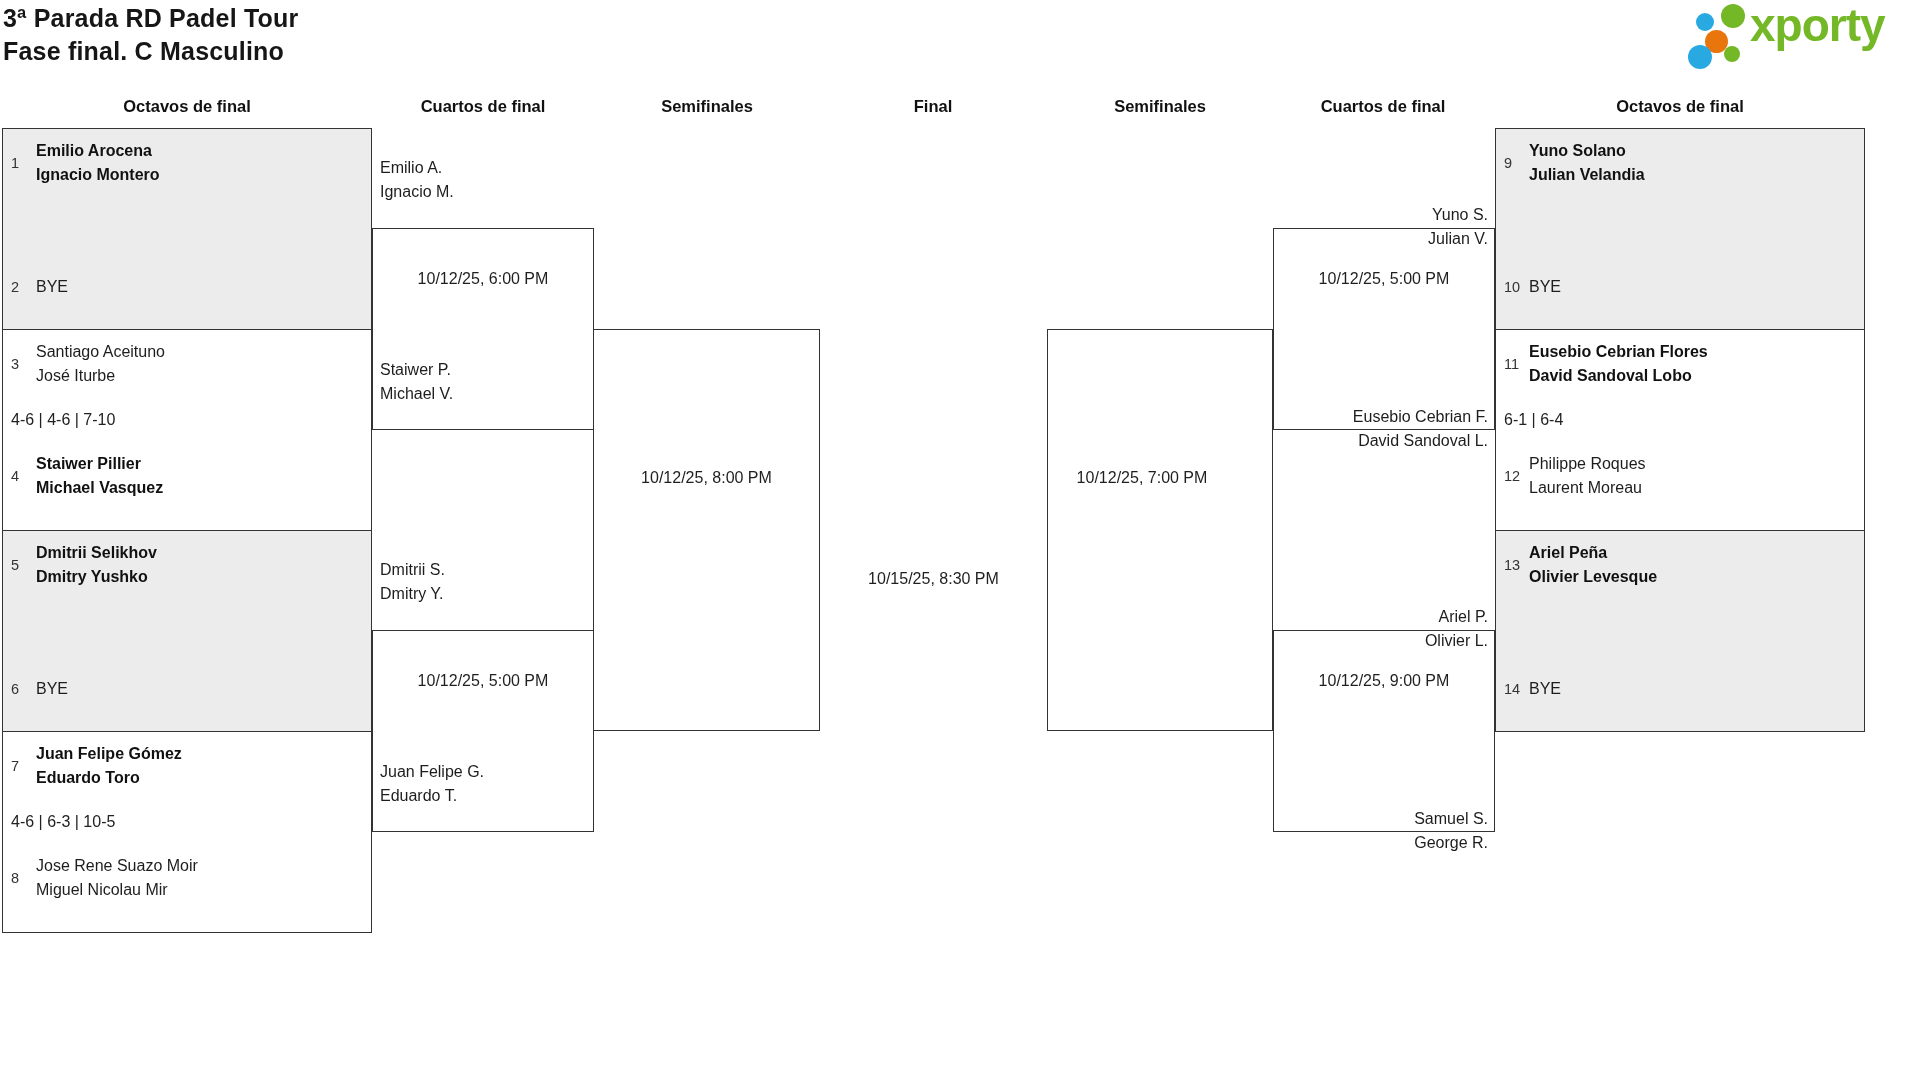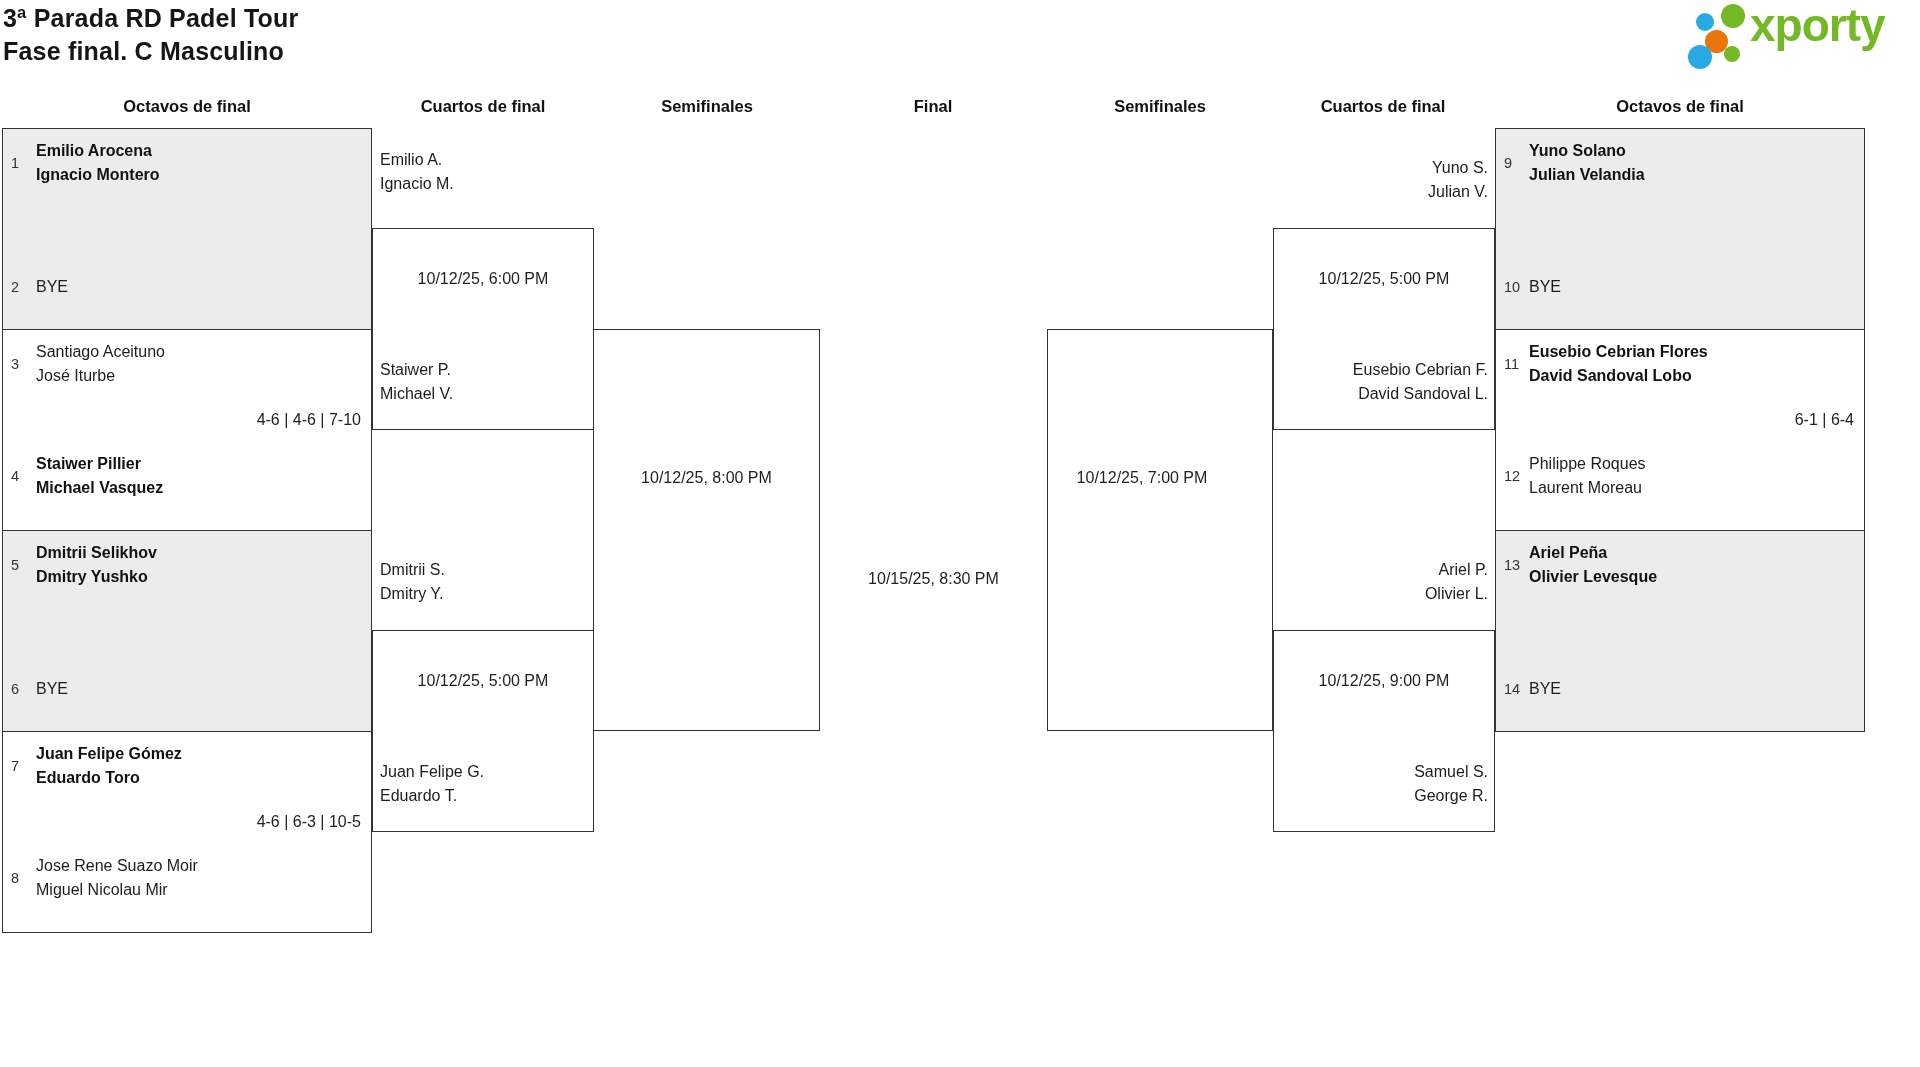--- a/index.html
+++ b/index.html
@@ -22,27 +22,27 @@
 
   
   .m{position:absolute;width:370px;height:202px;box-sizing:border-box;border:1px solid var(--line);
      background:#fff;display:flex;flex-direction:column;justify-content:space-between;
      padding:10px 10px 30px 8px;}
   .m.grey{background:var(--grey);}
   .team{display:flex;align-items:center;}
   .seed{flex:none;width:18px;margin-right:7px;font-size:14.5px;color:#333;}
   .names{font-size:16px;line-height:24px;color:#1d1d1d;}
   .names.w{font-weight:bold;color:#111;}
-  .score{text-align:right;font-size:16px;color:#222;}
+  .score{text-align:left;font-size:16px;color:#222;}
 
   
   .rbox{position:absolute;box-sizing:border-box;border:1px solid var(--line);background:transparent;}
   .rdate{position:absolute;font-size:16px;color:#1f1f1f;text-align:center;}
   .rname{position:absolute;font-size:16px;line-height:24px;white-space:nowrap;}
-  .rname.right{text-align:right;}
+  .rname.right{text-align:right;margin-top:47px;}
 </style>
 </head>
 <body>
 
 <div class="stage">
 
   <div class="title">
     <div>3ª Parada RD Padel Tour</div>
     <div>Fase final. C Masculino</div>
   </div>
@@ -194,21 +194,21 @@
   <div class="rbox" style="left:372px;top:228px;width:222px;height:202px"></div>
   <div class="rbox" style="left:372px;top:630px;width:222px;height:202px"></div>
   <div class="rbox" style="left:1273px;top:228px;width:222px;height:202px"></div>
   <div class="rbox" style="left:1273px;top:630px;width:222px;height:202px"></div>
 
   <div class="rdate" style="left:372px;top:270px;width:222px">10/12/25, 6:00 PM</div>
   <div class="rdate" style="left:372px;top:672px;width:222px">10/12/25, 5:00 PM</div>
   <div class="rdate" style="left:1273px;top:270px;width:222px">10/12/25, 5:00 PM</div>
   <div class="rdate" style="left:1273px;top:672px;width:222px">10/12/25, 9:00 PM</div>
 
-  <div class="rname" style="left:380px;top:148px">
+  <div class="rname" style="left:380px;top:156px">
     <div>Emilio A.</div>
       <div>Ignacio M.</div>
   </div>
   <div class="rname" style="left:380px;top:358px">
     <div>Staiwer P.</div>
       <div>Michael V.</div>
   </div>
   <div class="rname" style="left:380px;top:558px">
     <div>Dmitrii S.</div>
       <div>Dmitry Y.</div>

